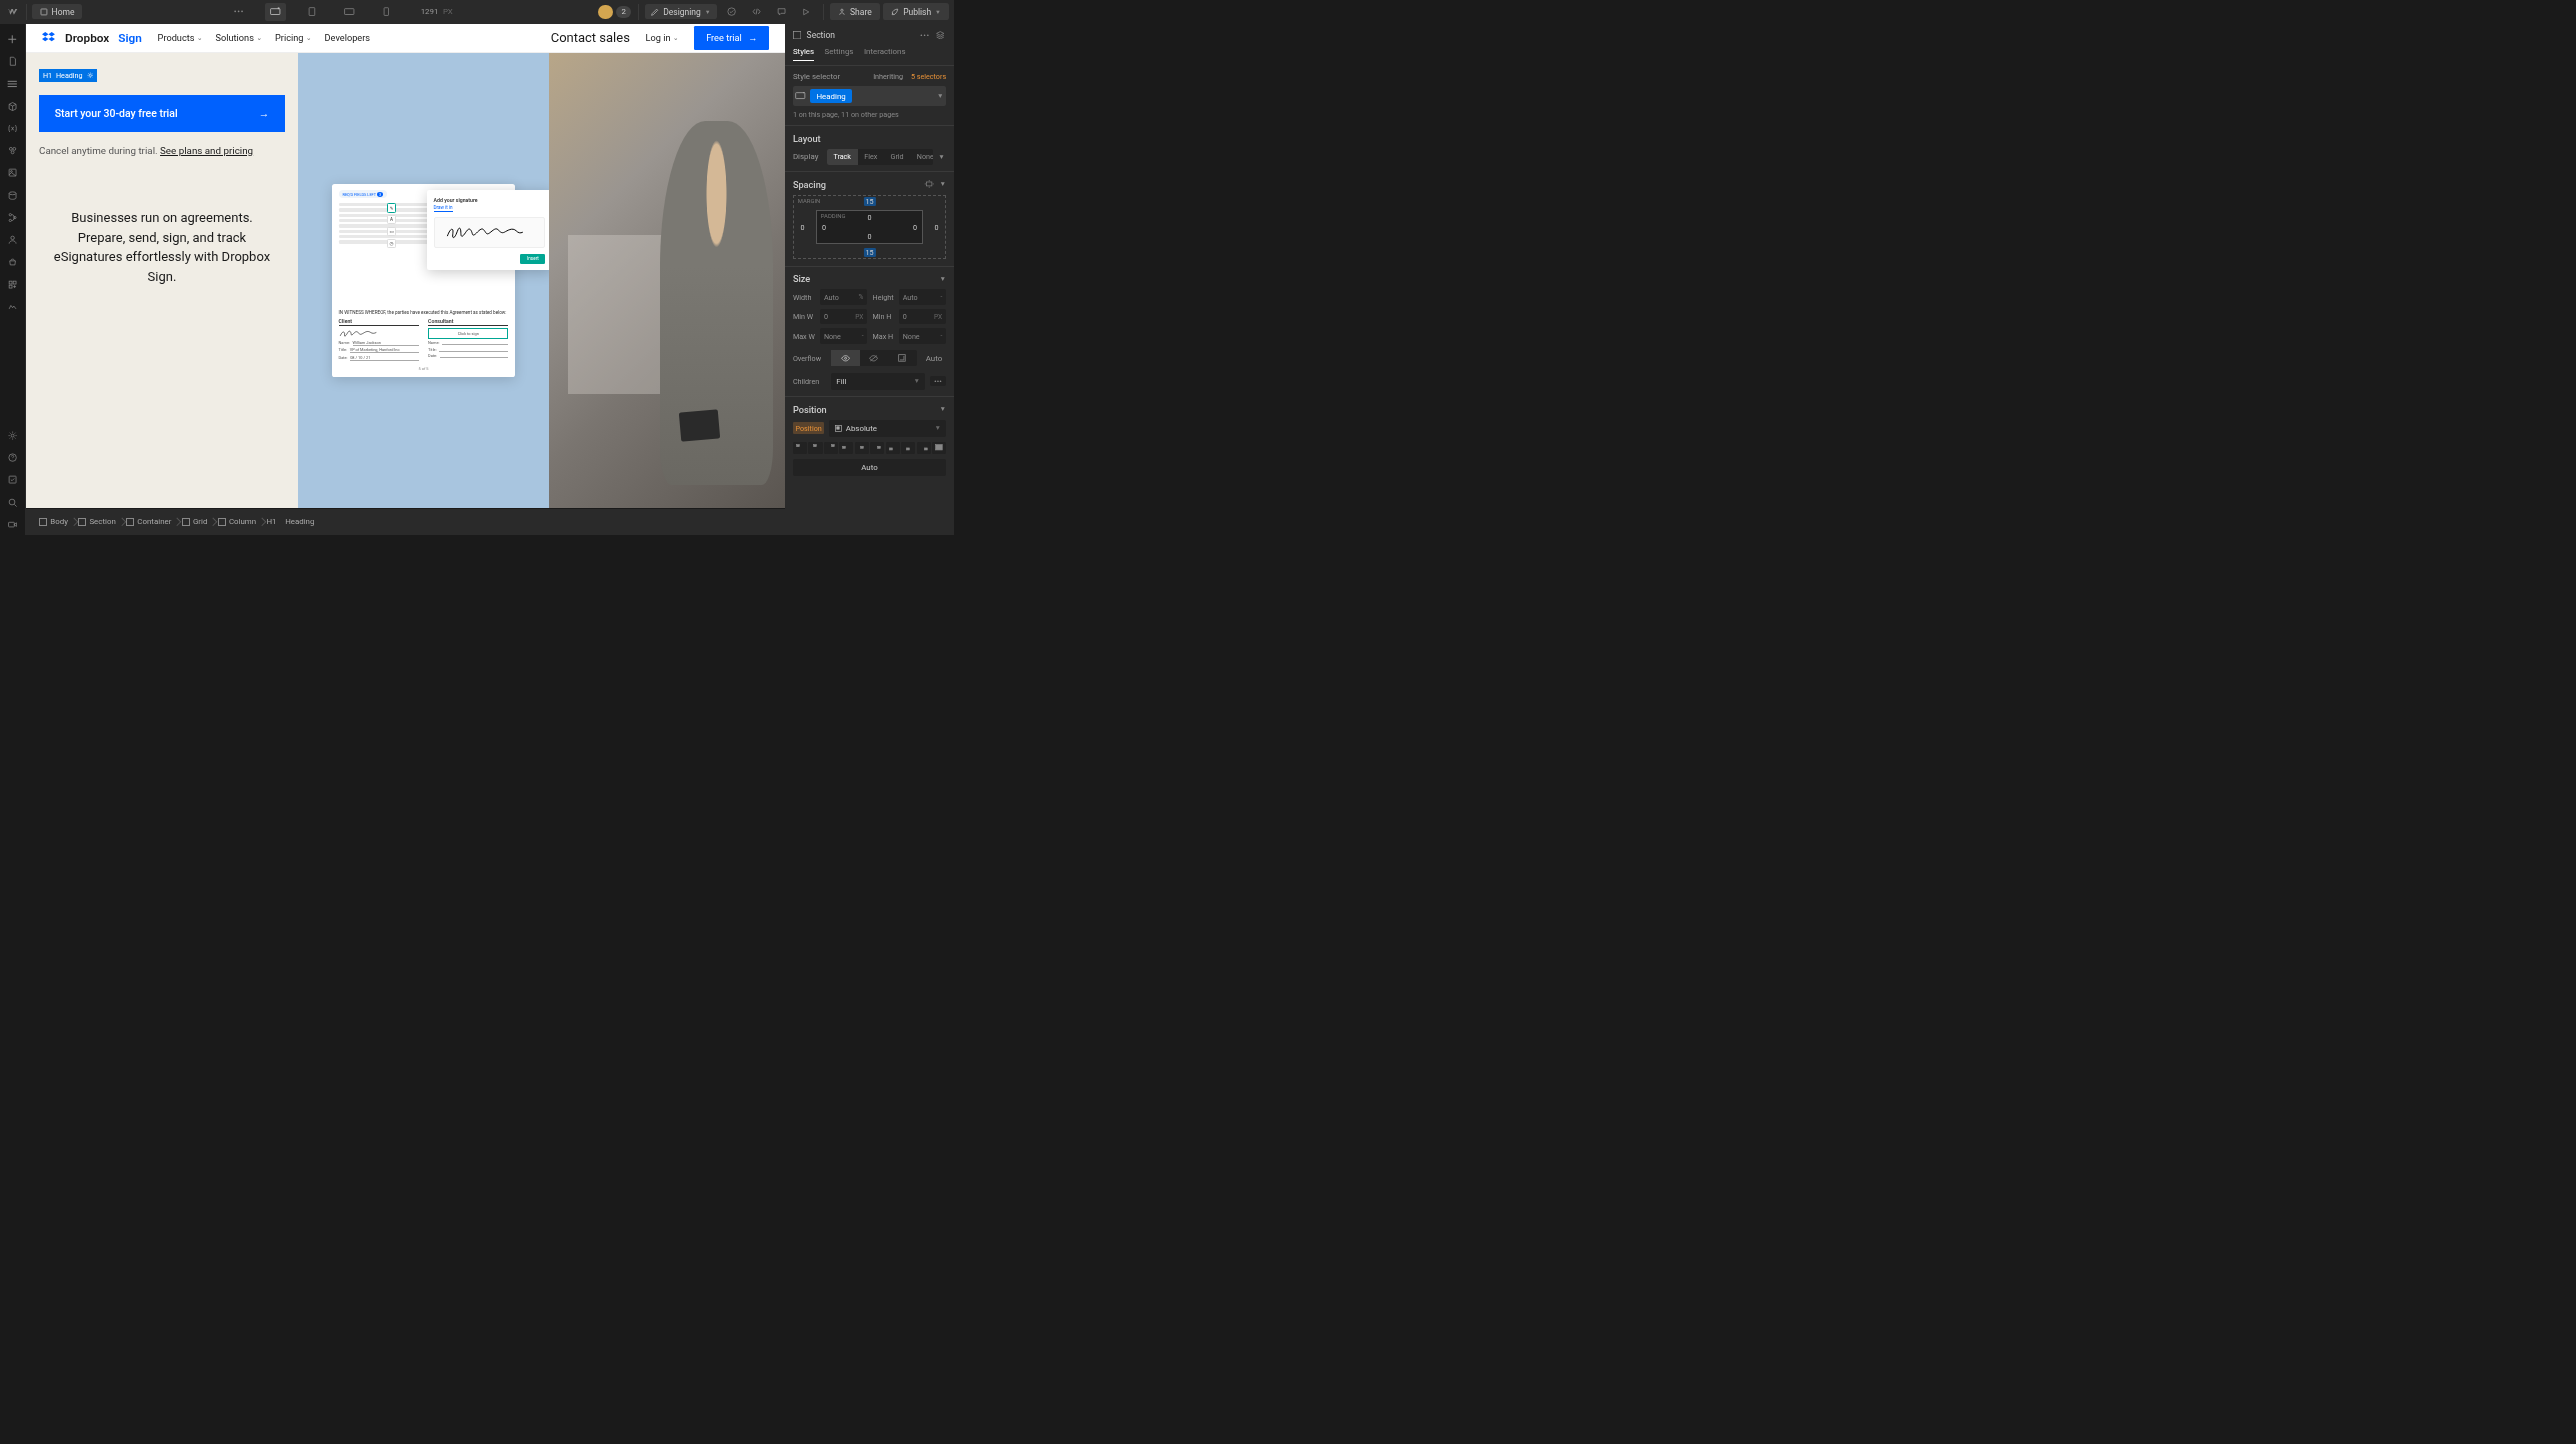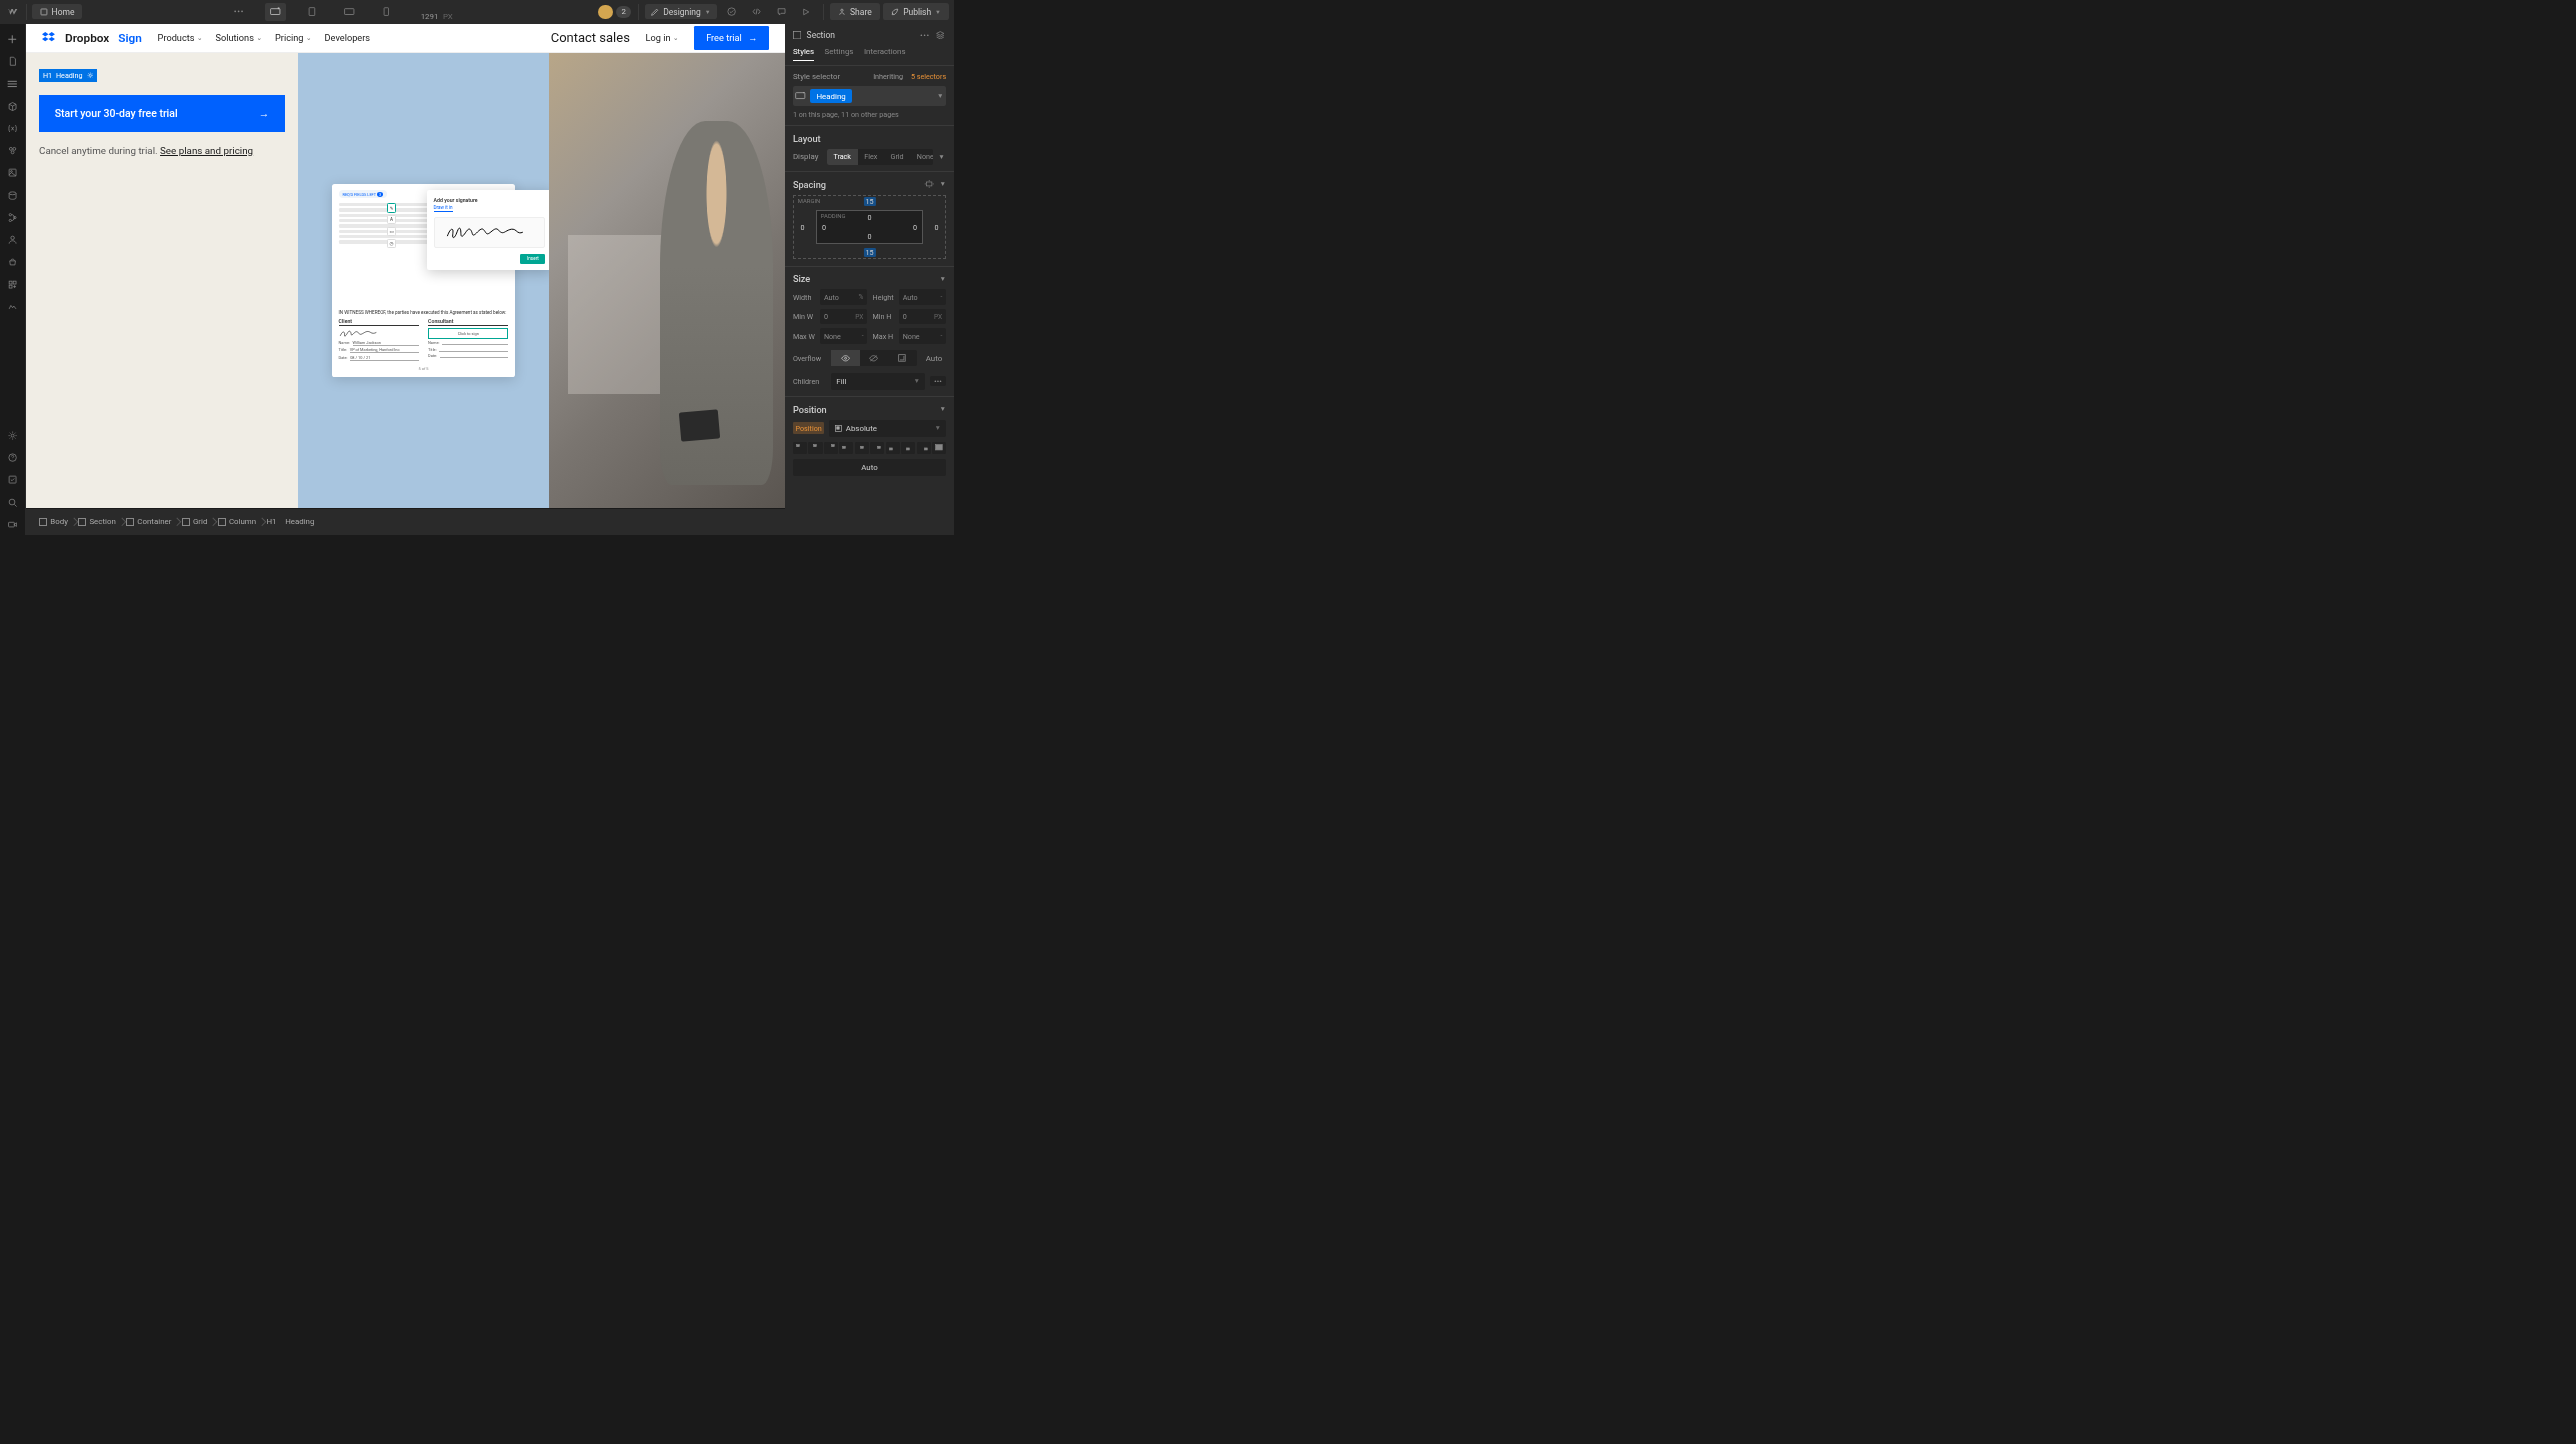--- a/index.html
+++ b/index.html
@@ -3,21 +3,21 @@
 <meta charset="utf-8">
 <style>
 * { margin: 0; padding: 0; box-sizing: border-box; font-family: -apple-system, BlinkMacSystemFont, "Segoe UI", Roboto, sans-serif; }
 body { background: #1a1a1a; color: #e0e0e0; overflow: hidden; width: 954px; height: 535px; }
 
 
 .topbar { height: 23.6px; background: #2a2a2a; display: flex; align-items: center; padding: 0 5.2px; gap: 2.6px; }
 .wf-logo { width: 15.7px; height: 15.7px; display: flex; align-items: center; justify-content: center; color: #999; }
 .divider { width: 0.7px; height: 15.7px; background: #3a3a3a; margin: 0 2.6px; }
 .home-btn { display: flex; align-items: center; gap: 3.9px; padding: 2.6px 7.9px; background: #3a3a3a; border-radius: 2.6px; color: #ccc; font-size: 8.5px; }
-.topbar-center { flex: 1; display: flex; align-items: flex-end; justify-content: center; gap: 16px; }
+.topbar-center { flex: 1; display: flex; align-items: center; justify-content: center; gap: 16px; }
 .tb-icon { width: 21px; height: 18.3px; display: flex; align-items: center; justify-content: center; color: #888; border-radius: 2px; }
 .tb-icon.active { background: #3a3a3a; color: #ccc; }
 .canvas-width { color: #999; font-size: 7.9px; margin-left: 7.9px; }
 .topbar-right { display: flex; align-items: center; gap: 3.9px; }
 .avatar { width: 14.4px; height: 14.4px; border-radius: 50%; background: #d4a650; }
 .user-count { background: #444; color: #ccc; padding: 1.3px 5.2px; border-radius: 6.6px; font-size: 7.9px; }
 .mode-btn { display: flex; align-items: center; gap: 3.9px; padding: 2.6px 6.6px; background: #3a3a3a; border-radius: 2.6px; font-size: 8.5px; color: #ccc; }
 .share-btn, .publish-btn { display: flex; align-items: center; gap: 3.9px; padding: 3.3px 7.9px; background: #3a3a3a; border-radius: 2.6px; font-size: 8.5px; color: #ccc; }
 
 
@@ -406,20 +406,21 @@
                   <path d="M6 1v1.5M6 9.5v1.5M1 6h1.5M9.5 6h1.5M2.5 2.5l1 1M8.5 8.5l1 1M9.5 2.5l-1 1M3.5 8.5l-1 1"></path>
                 </svg>
             </div>
             <div class="cta-btn">
               <span>Start your 30-day free trial</span>
               <span>→</span>
             </div>
             <div class="cancel-text">
               <span>Cancel anytime during trial. </span><a>See plans and pricing</a>
             </div>
+            <div class="subhero" style="margin-top:33px;padding:19.7px 13px">Businesses run on agreements. Prepare, send, sign, and track eSignatures effortlessly with Dropbox Sign.</div>
           </div>
 
           <div class="hero-mid">
             <div class="sig-mockup">
               <span class="sig-badge"><span>REQ'D FIELDS LEFT</span> <span style="background:#0061fe;color:#fff;border-radius:50%;padding:0 2px">3</span></span>
               <div class="sig-lines">
                 <div class="sig-line"></div>
                   <div class="sig-line short"></div>
                   <div class="sig-line"></div>
                   <div class="sig-line"></div>

